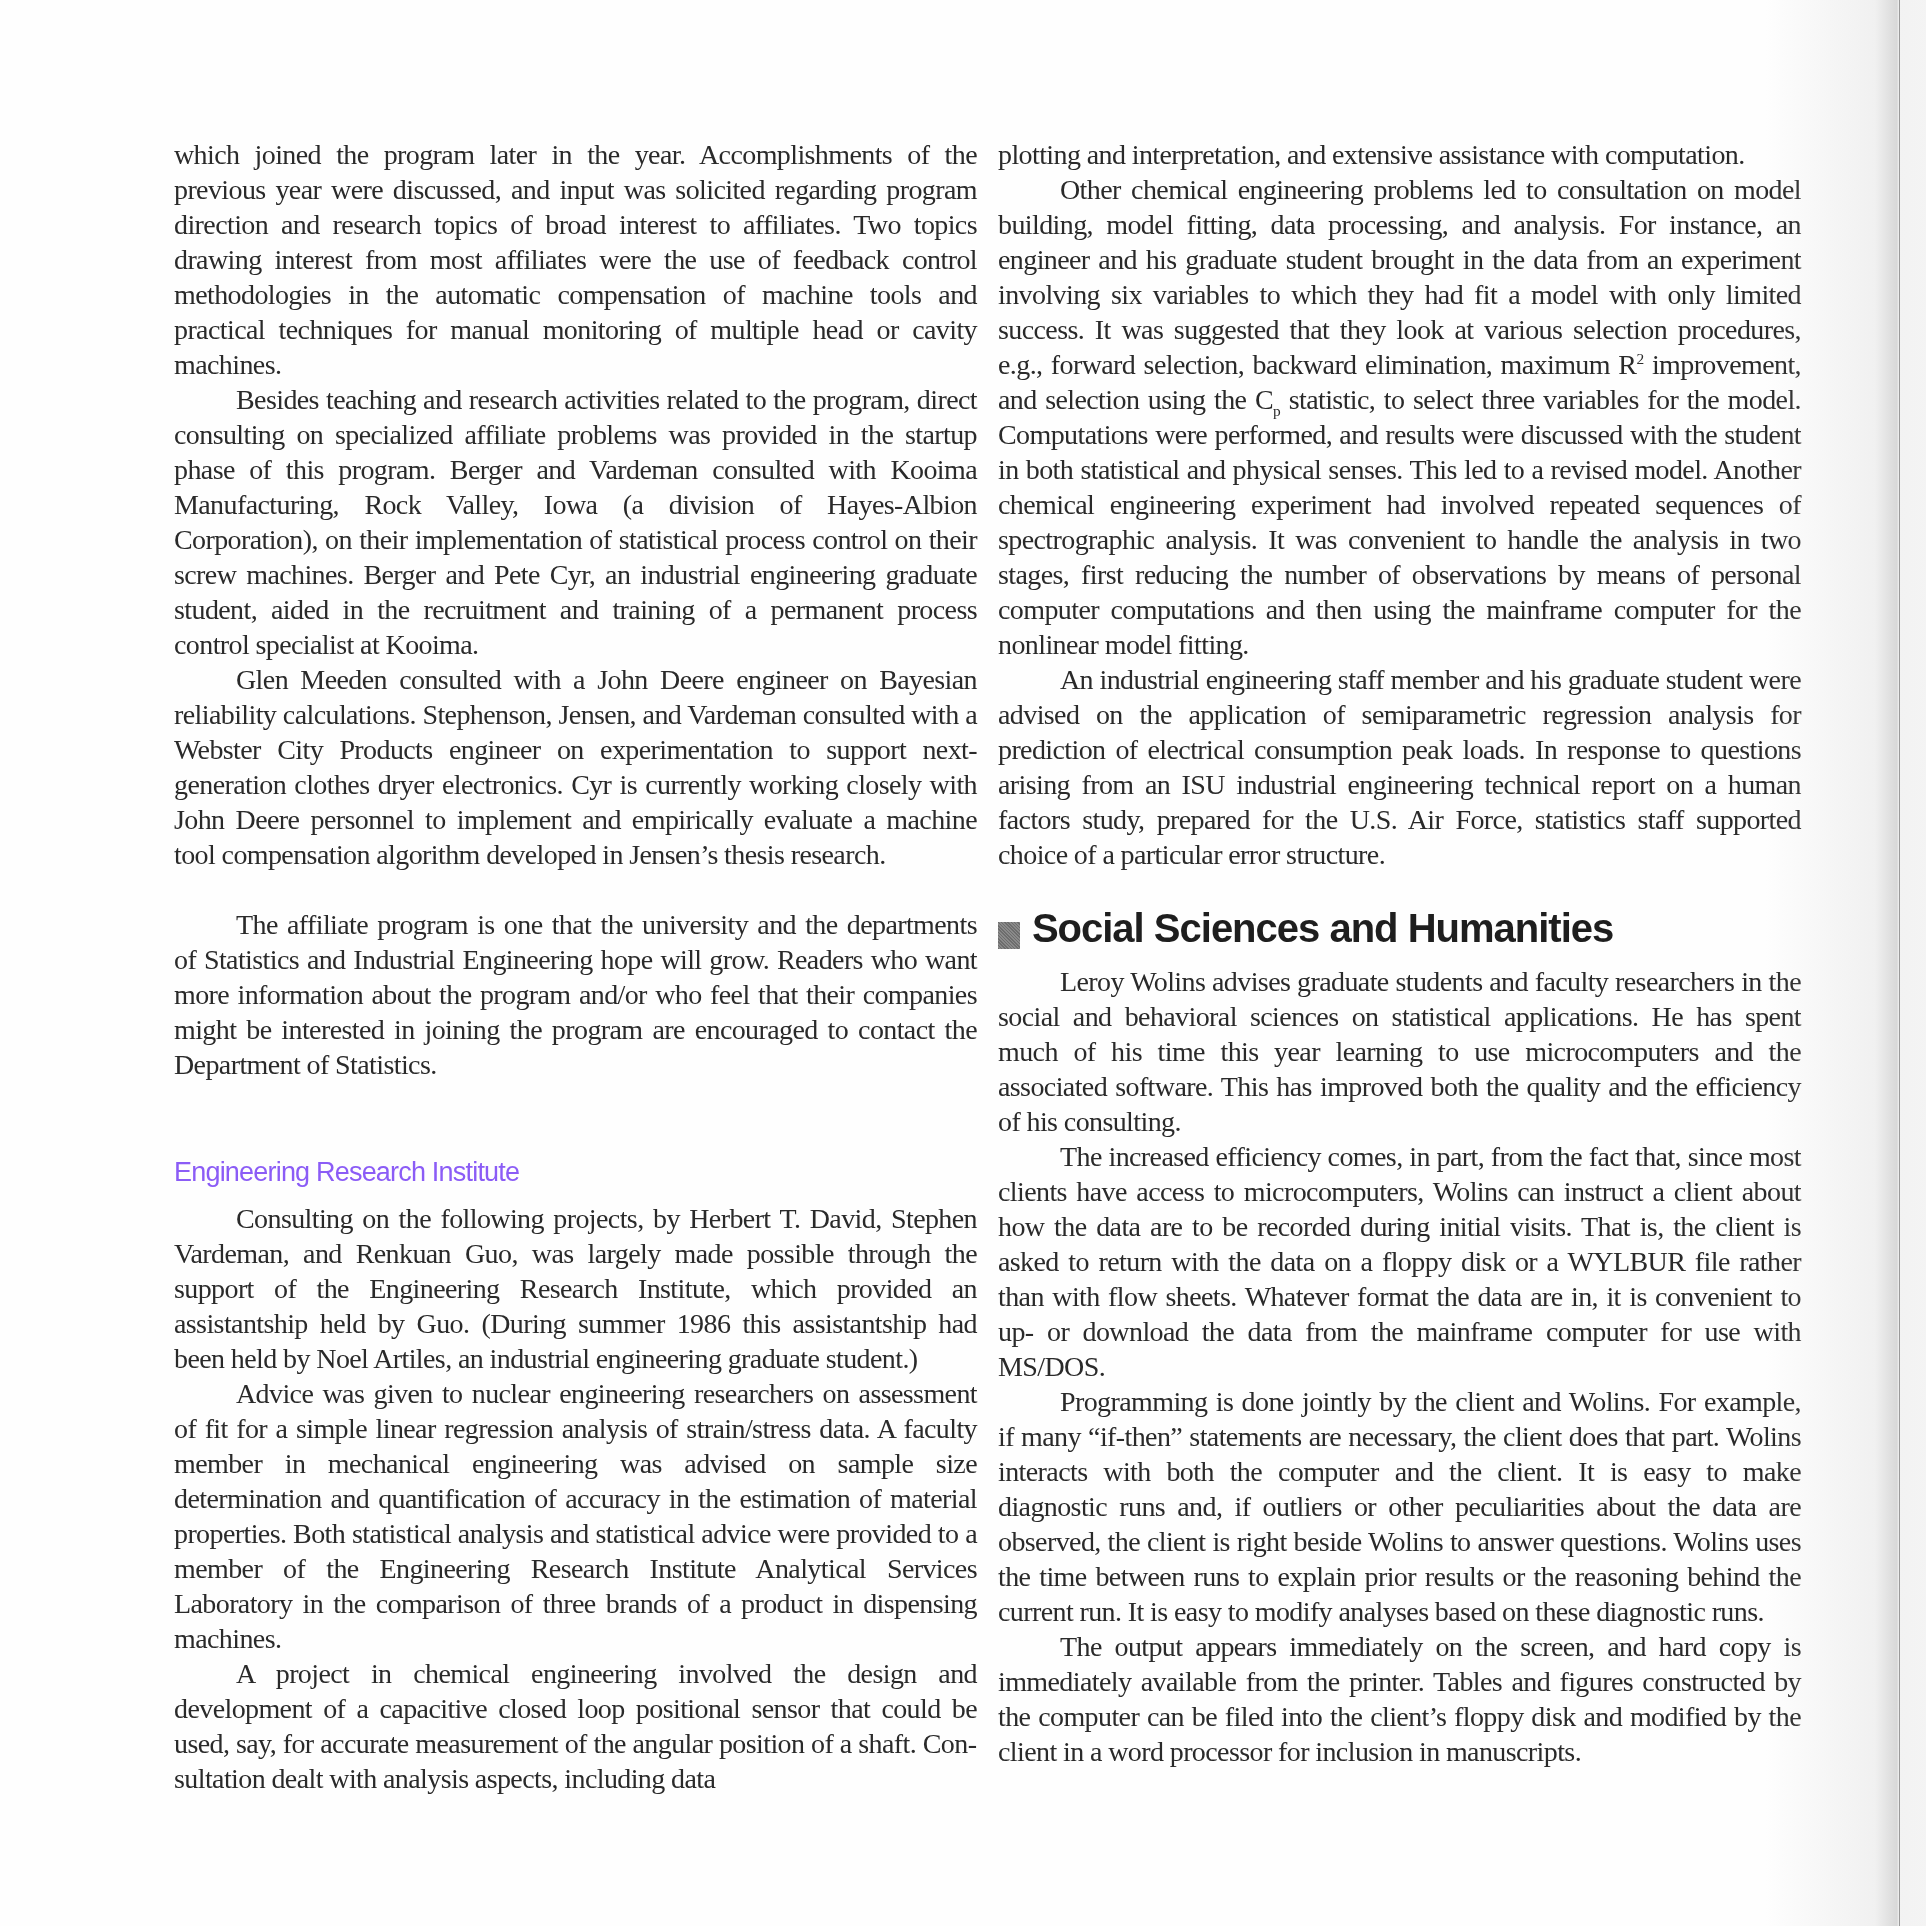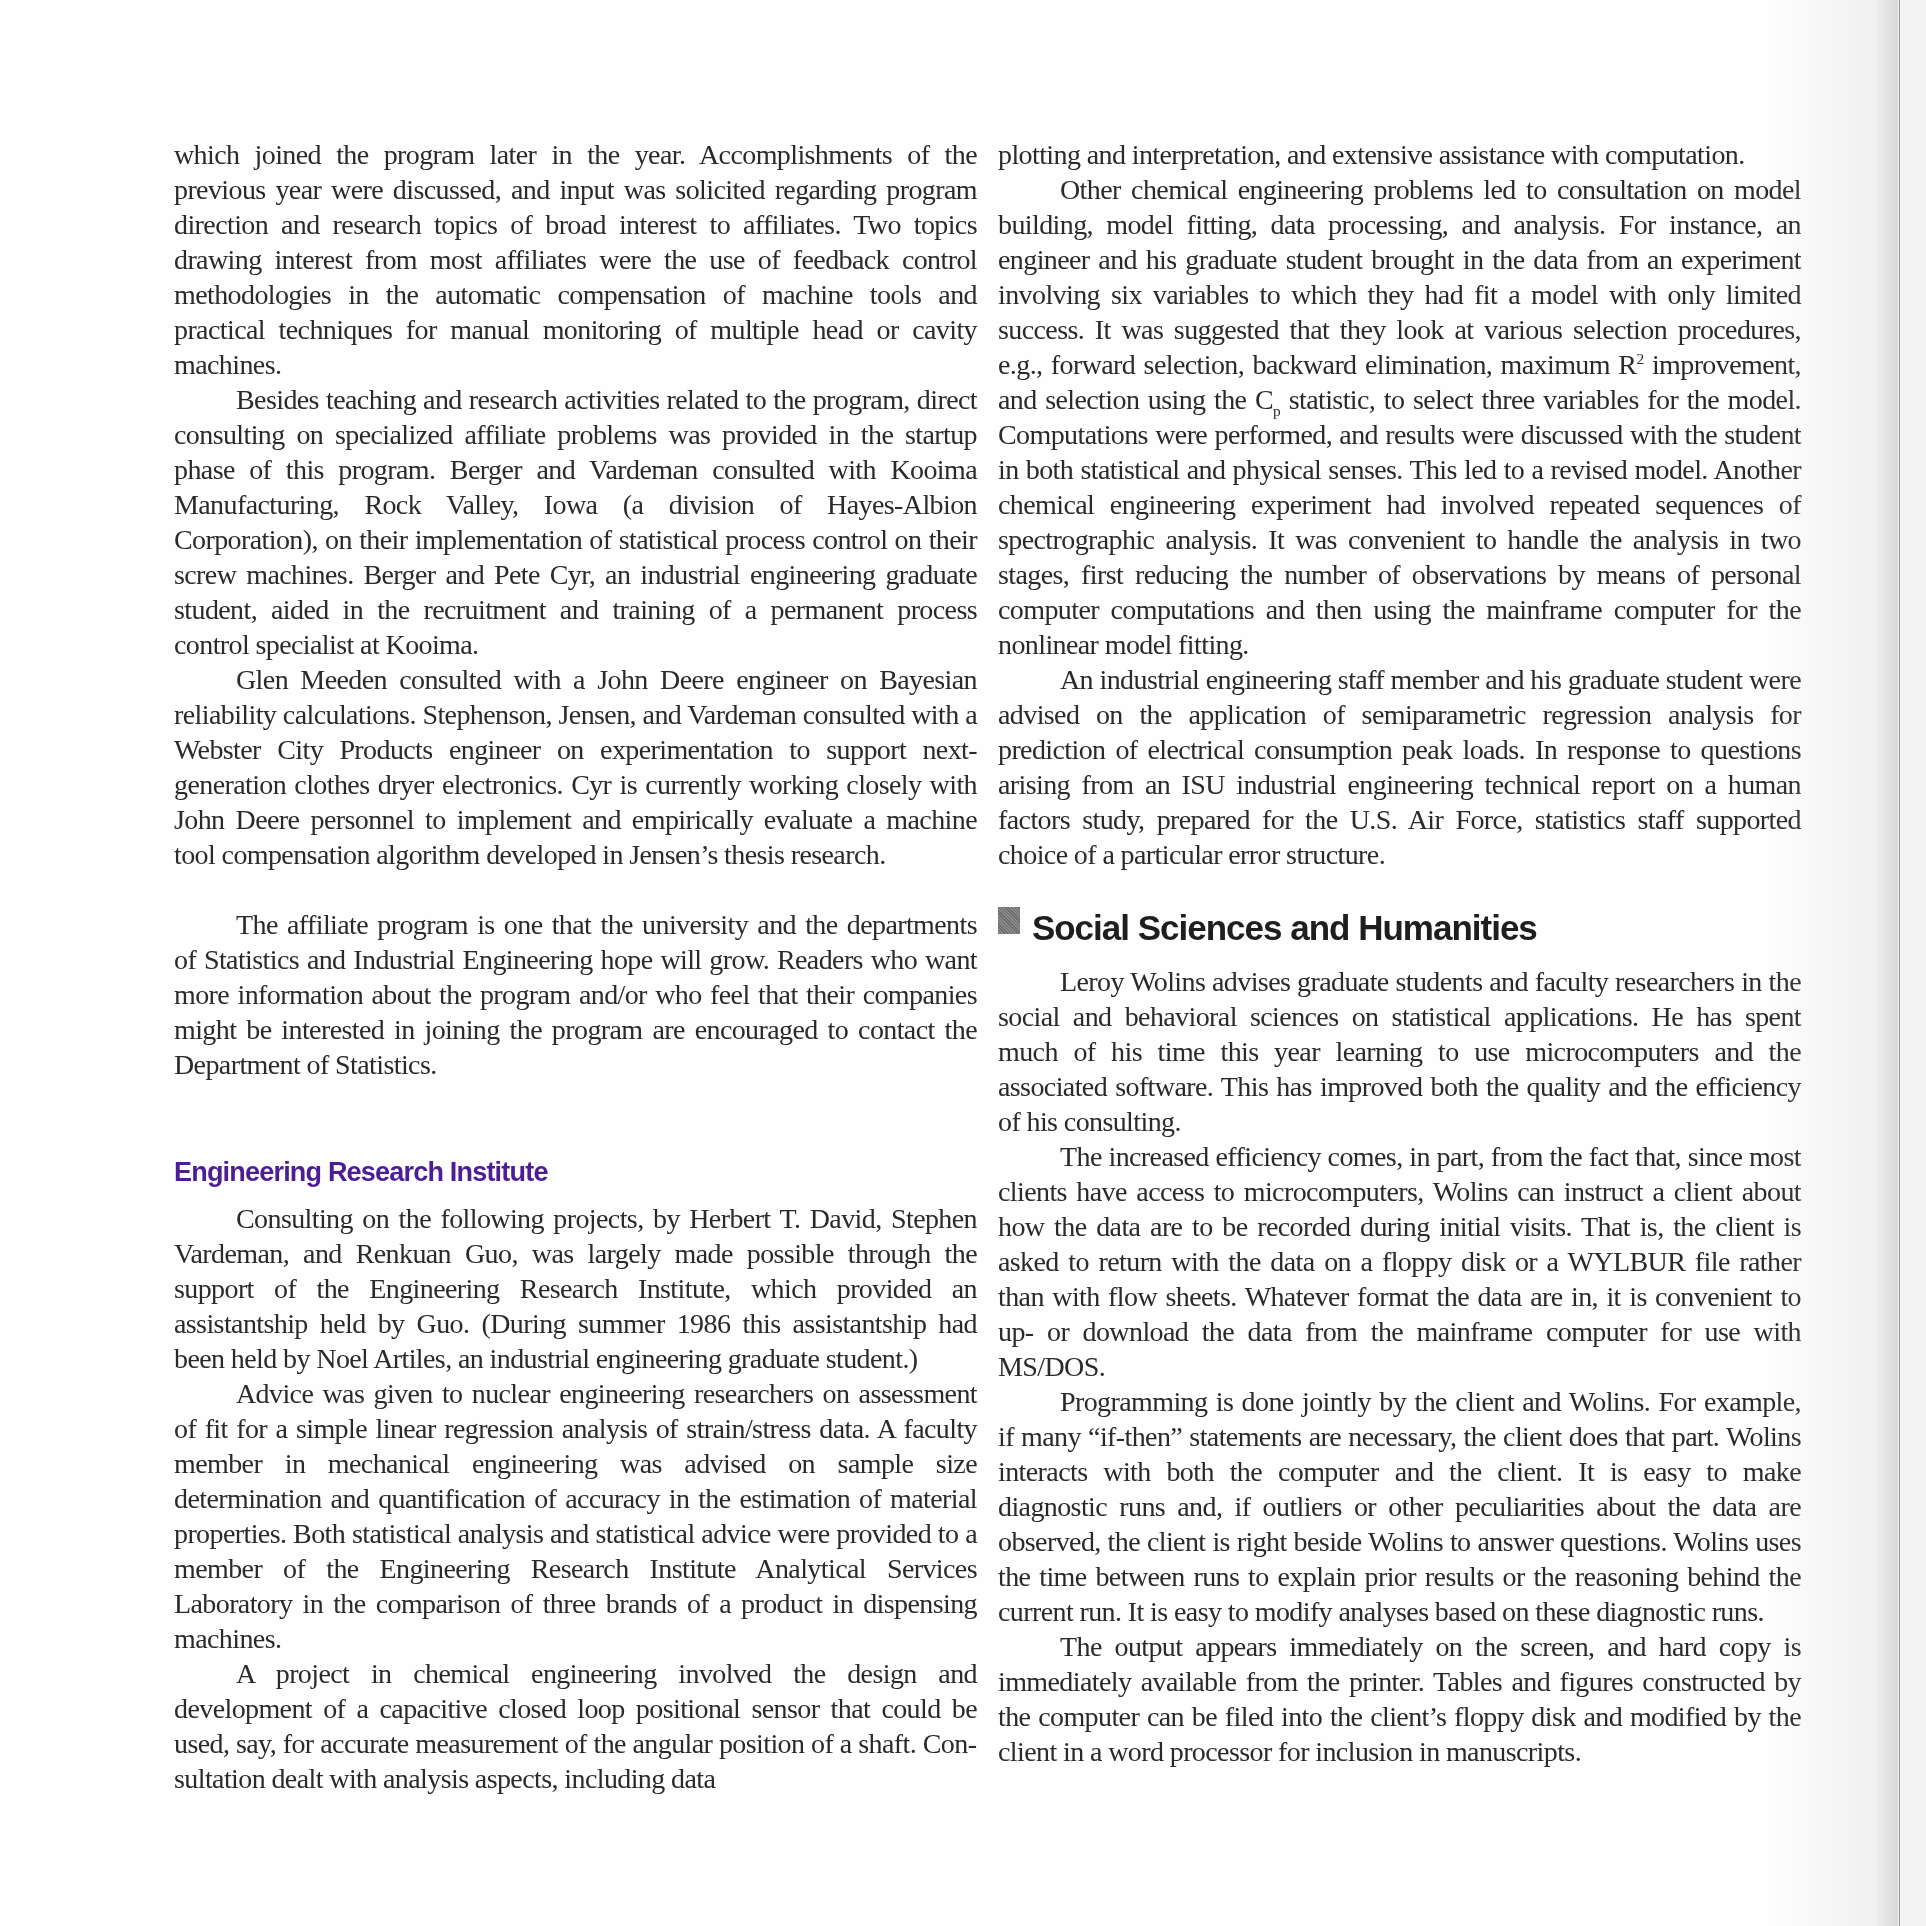--- a/index.html
+++ b/index.html
@@ -30,28 +30,28 @@
     transform-origin: top left;
   }
   .col-left { left: 166px; margin-left: 8px; }
   .col-right { left: 998px; }
   .column p { margin: 0; text-indent: 0; }
   .column p.indent { text-indent: 62px; }
   .spacer-lg { height: 35px; }
   .spacer-xl { height: 73px; }
   .subhead {
     font-family: "Liberation Sans", "DejaVu Sans", sans-serif;
-    font-weight: bold; font-size: 27px; line-height: 35px;
-    letter-spacing: -0.8px; margin: 0 0 10.8px 0; text-align: left; color: #4c1d95;
+    font-weight: normal; font-size: 27px; line-height: 35px;
+    letter-spacing: -0.8px; margin: 0 0 10.8px 0; text-align: left; color: #8b5cf6;
   }
   .section-head {
     font-family: "Liberation Sans", "DejaVu Sans", sans-serif;
-    font-weight: bold; font-size: 35px; line-height: 42px;
+    font-weight: bold; font-size: 40px; line-height: 42px;
     letter-spacing: -1px; margin: 0 0 15.4px 0; text-align: left; color: #1e1e1e;
-    display: flex; align-items: flex-start;
+    display: flex; align-items: flex-end;
   }
   .section-marker {
     display: inline-block; width: 21.6px; height: 27px; background: #7a7a7a;
     margin-right: 12.3px; margin-left: 0;
     background-image: repeating-linear-gradient(45deg, #6d6d6d 0 1.2px, #8a8a8a 1.2px 2.3px);
   }
   sup, sub { font-size: 0.55em; line-height: 0; }
 </style>
 </head>
 <body>

